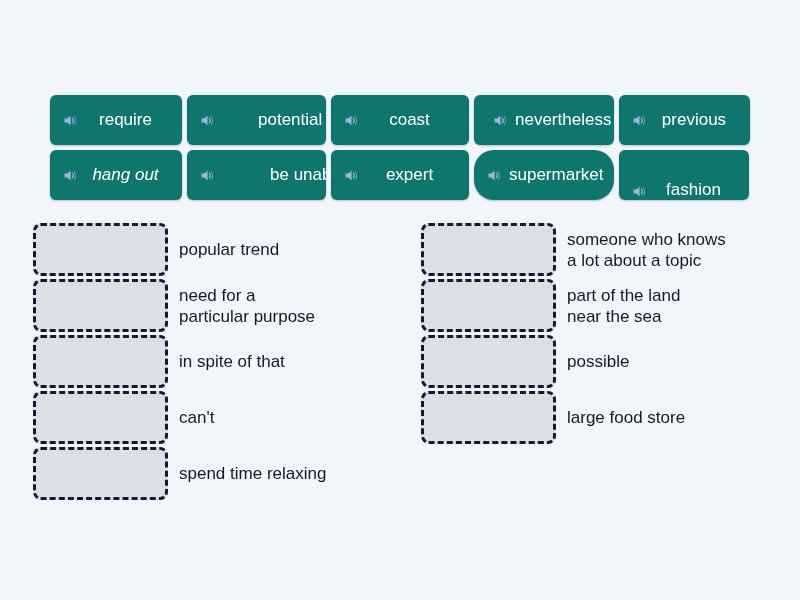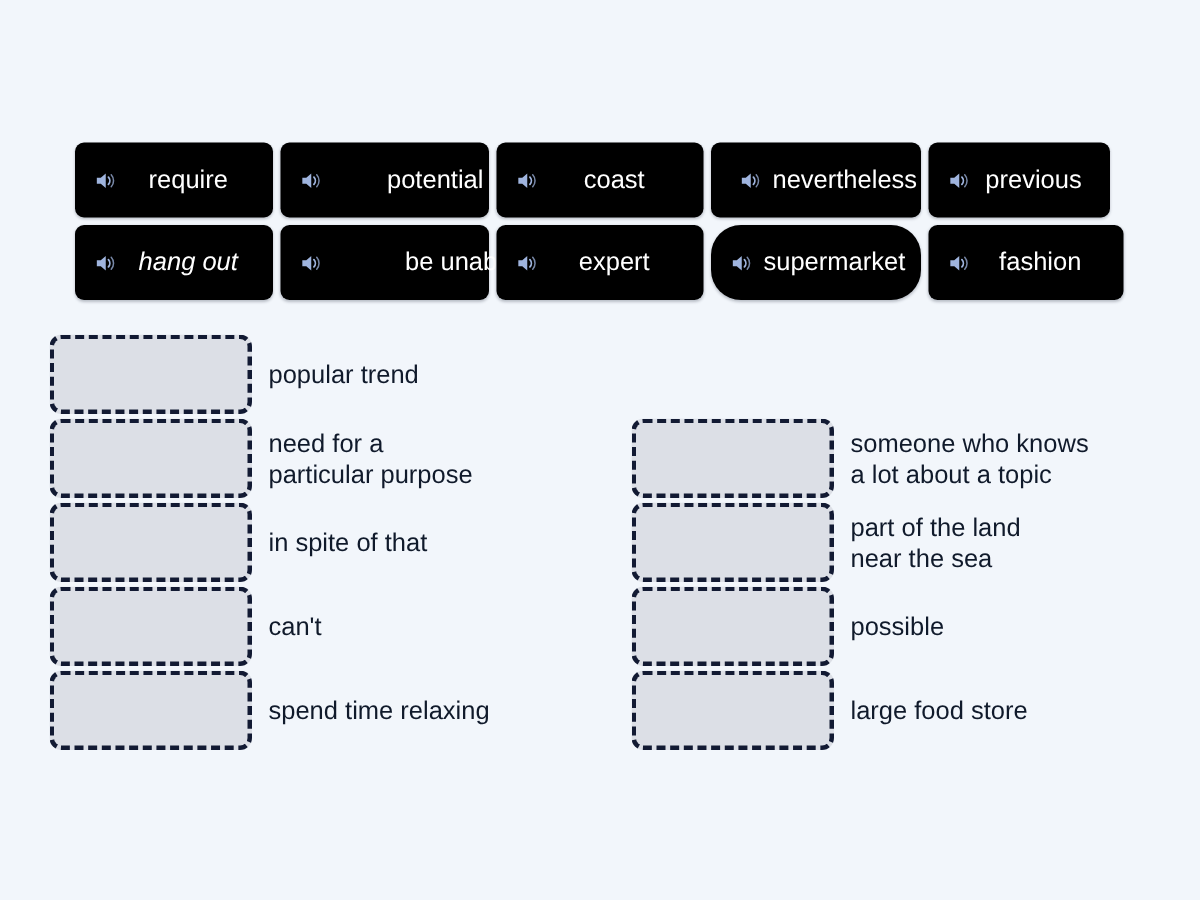--- a/index.html
+++ b/index.html
@@ -22,21 +22,21 @@
     left: 50px;
     top: 95px;
     width: 700px;
     display: flex;
     flex-wrap: wrap;
     gap: 5px 5px;
     align-content: flex-start;
   }
   .word-tile {
     height: 50px;
-    background: #000000;
+    background: #0f766e;
     border-radius: 6px;
     display: flex;
     align-items: center;
     box-sizing: border-box;
     padding: 0 12px;
     cursor: grab;
     user-select: none;
     box-shadow: 0 1px 2px rgba(10,18,40,0.25);
   }
   .word-tile .speaker {
@@ -54,36 +54,35 @@
     line-height: 20px;
     white-space: nowrap;
     padding-right: 4px;
   }
 
   
   .w-require        { width: 132px; }
   .w-potential      { width: 139px; gap: 36px; }
   .w-coast          { width: 138px; }
   .w-nevertheless   { width: 140px; padding-left: 18px; }
-  .w-previous       { width: 121px; }
+  .w-previous       { width: 131px; }
   .w-hangout        { width: 132px; font-style: italic; }
   .w-beunableto     { width: 139px; gap: 48px; }
   .w-expert         { width: 138px; justify-content: flex-end; }
   .w-supermarket    { width: 140px; border-radius: 20px; }
-  .w-fashion        { width: 130px; }
+  .w-fashion        { width: 130px; align-items: flex-end; }
 
   
   #match-area {
     position: absolute;
     left: 33px;
     top: 223px;
     width: 740px;
     display: flex;
     gap: 36px;
-    align-items: flex-end;
   }
   .match-column {
     flex: 0 0 auto;
     width: 352px;
     display: flex;
     flex-direction: column;
     gap: 3px;
   }
   .match-row {
     height: 53px;

